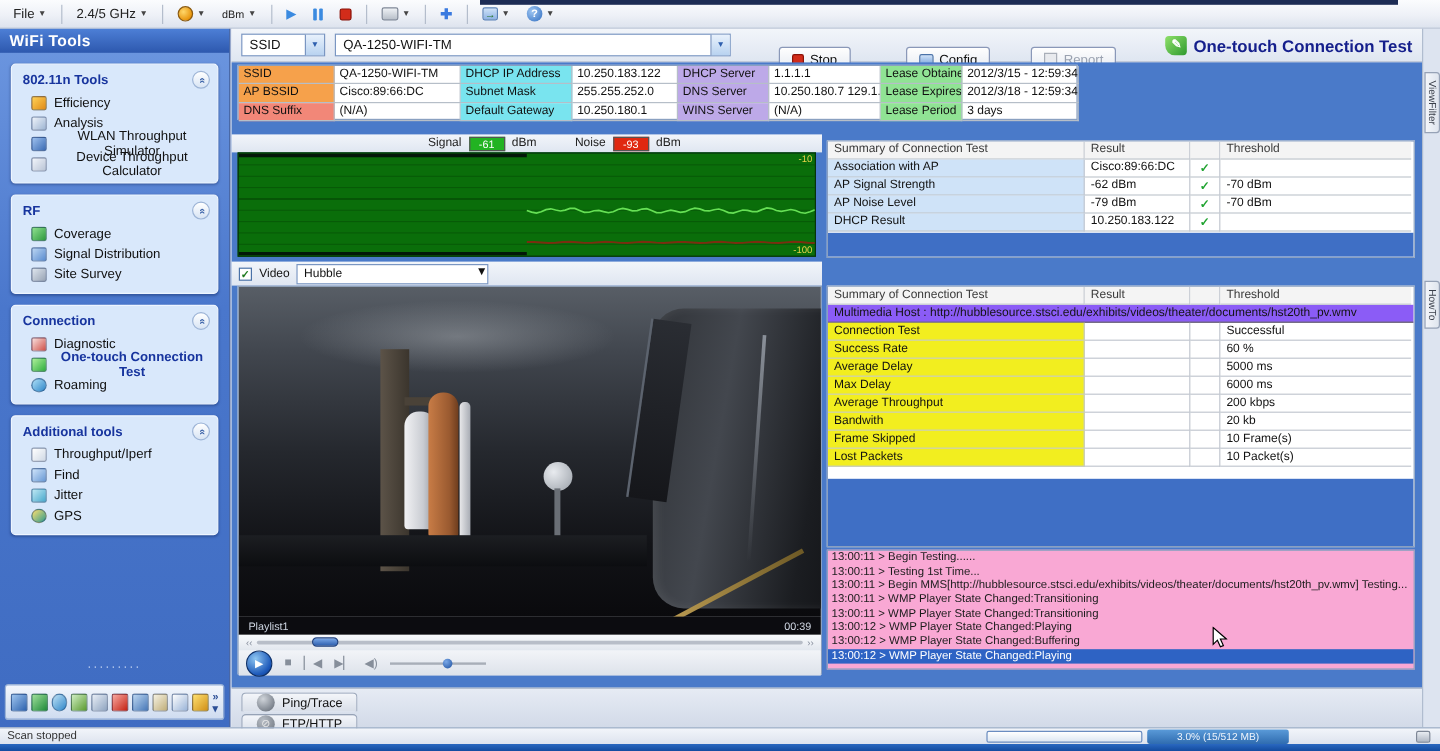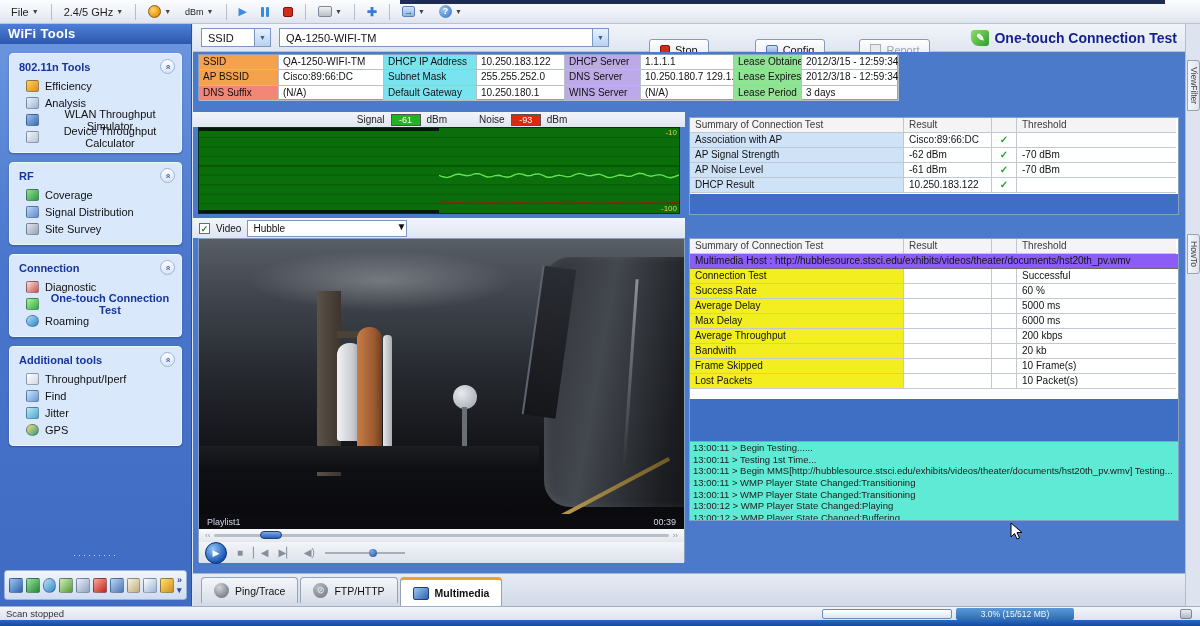--- a/index.html
+++ b/index.html
@@ -157,28 +157,28 @@
     background:linear-gradient(#7aa8e8,#2d5fae); border:1px solid #1d3f7e; }
   .ctrl-row { position:absolute; left:0; right:0; top:303px; height:21px; background:linear-gradient(#f2f4f8,#dde2ea);
     display:flex; align-items:center; gap:10px; padding:0 6px; }
   .play-orb { width:22px; height:22px; border-radius:50%; background:radial-gradient(circle at 35% 30%,#8ec6f2,#1a56b8 70%,#0e3a80);
     border:1px solid #0c2f68; color:#fff; font-size:9px; display:flex; align-items:center; justify-content:center; }
   .pc { color:#868e9a; font-size:10px; }
   .vol-track { position:relative; width:80px; height:2px; background:#a8aeb8; }
   .vol-thumb { position:absolute; left:55%; top:-3px; width:8px; height:8px; border-radius:50%; background:radial-gradient(circle at 35% 30%,#7aa8e8,#1d4f9e); }
 
   
-  .logbox { position:absolute; left:496px; top:389px; width:490px; height:80px; background:#5eead4; border:1px solid #8aa0c0;
+  .logbox { position:absolute; left:496px; top:406px; width:490px; height:100px; background:#f9a8d4; border:1px solid #8aa0c0;
     font-size:9.5px; overflow:hidden; }
   .logline { height:11.7px; line-height:11.7px; padding:0 3px; white-space:nowrap; overflow:hidden; color:#1c1c1c; }
   .logline.sel { background:#2e63c4; color:#fff; }
 
   
   .tab-strip { position:absolute; left:193px; top:573px; right:15px; height:33px; background:linear-gradient(#e6ebf4,#d2dae8);
-    border-top:1px solid #aab6c8; display:flex; align-items:flex-start; gap:2px; padding:3px 0 0 8px; }
+    border-top:1px solid #aab6c8; display:flex; align-items:flex-start; gap:2px; padding:3px 0 0 8px;flex-direction:column; }
   .btab { display:flex; align-items:center; gap:6px; height:26px; padding:0 12px; border:1px solid #96a2b6; border-bottom:none;
     border-radius:4px 4px 0 0; background:linear-gradient(#f4f6fa,#d8dee8); font-size:10.5px; cursor:default; }
   .btab.active { background:#fff; border-top:3px solid #f0a030; font-weight:bold; height:29px; }
   .sphere-ic { width:15px; height:15px; border-radius:50%; background:radial-gradient(circle at 35% 30%,#cfd4da,#7e858f 70%,#555b64); }
   .ftp-ic { width:15px; height:15px; border-radius:50%; background:radial-gradient(circle at 35% 30%,#b8bec6,#6a717b);
     color:#e8e8e8; font-size:9px; line-height:15px; text-align:center; }
   .mm-ic { width:16px; height:13px; background:linear-gradient(135deg,#9fc8f0,#2d62ae); border:1px solid #1d3f7e; border-radius:2px; }
 
   
   .right-strip { position:absolute; right:0; top:24px; width:15px; bottom:20px; background:#dde4f0; border-left:1px solid #b0bccf; }
@@ -472,21 +472,21 @@
         <div class="stc" style="border-right:none"></div>
       </div>
       <div class="strow">
         <div class="stc lab-lb">AP Signal Strength</div>
         <div class="stc">-62 dBm</div>
         <div class="stc chk">✓</div>
         <div class="stc" style="border-right:none">-70 dBm</div>
       </div>
       <div class="strow">
         <div class="stc lab-lb">AP Noise Level</div>
-        <div class="stc">-61 dBm</div>
+        <div class="stc">-79 dBm</div>
         <div class="stc chk">✓</div>
         <div class="stc" style="border-right:none">-70 dBm</div>
       </div>
       <div class="strow">
         <div class="stc lab-lb">DHCP Result</div>
         <div class="stc">10.250.183.122</div>
         <div class="stc chk">✓</div>
         <div class="stc" style="border-right:none"></div>
       </div>
       <div class="st-fill"></div>

